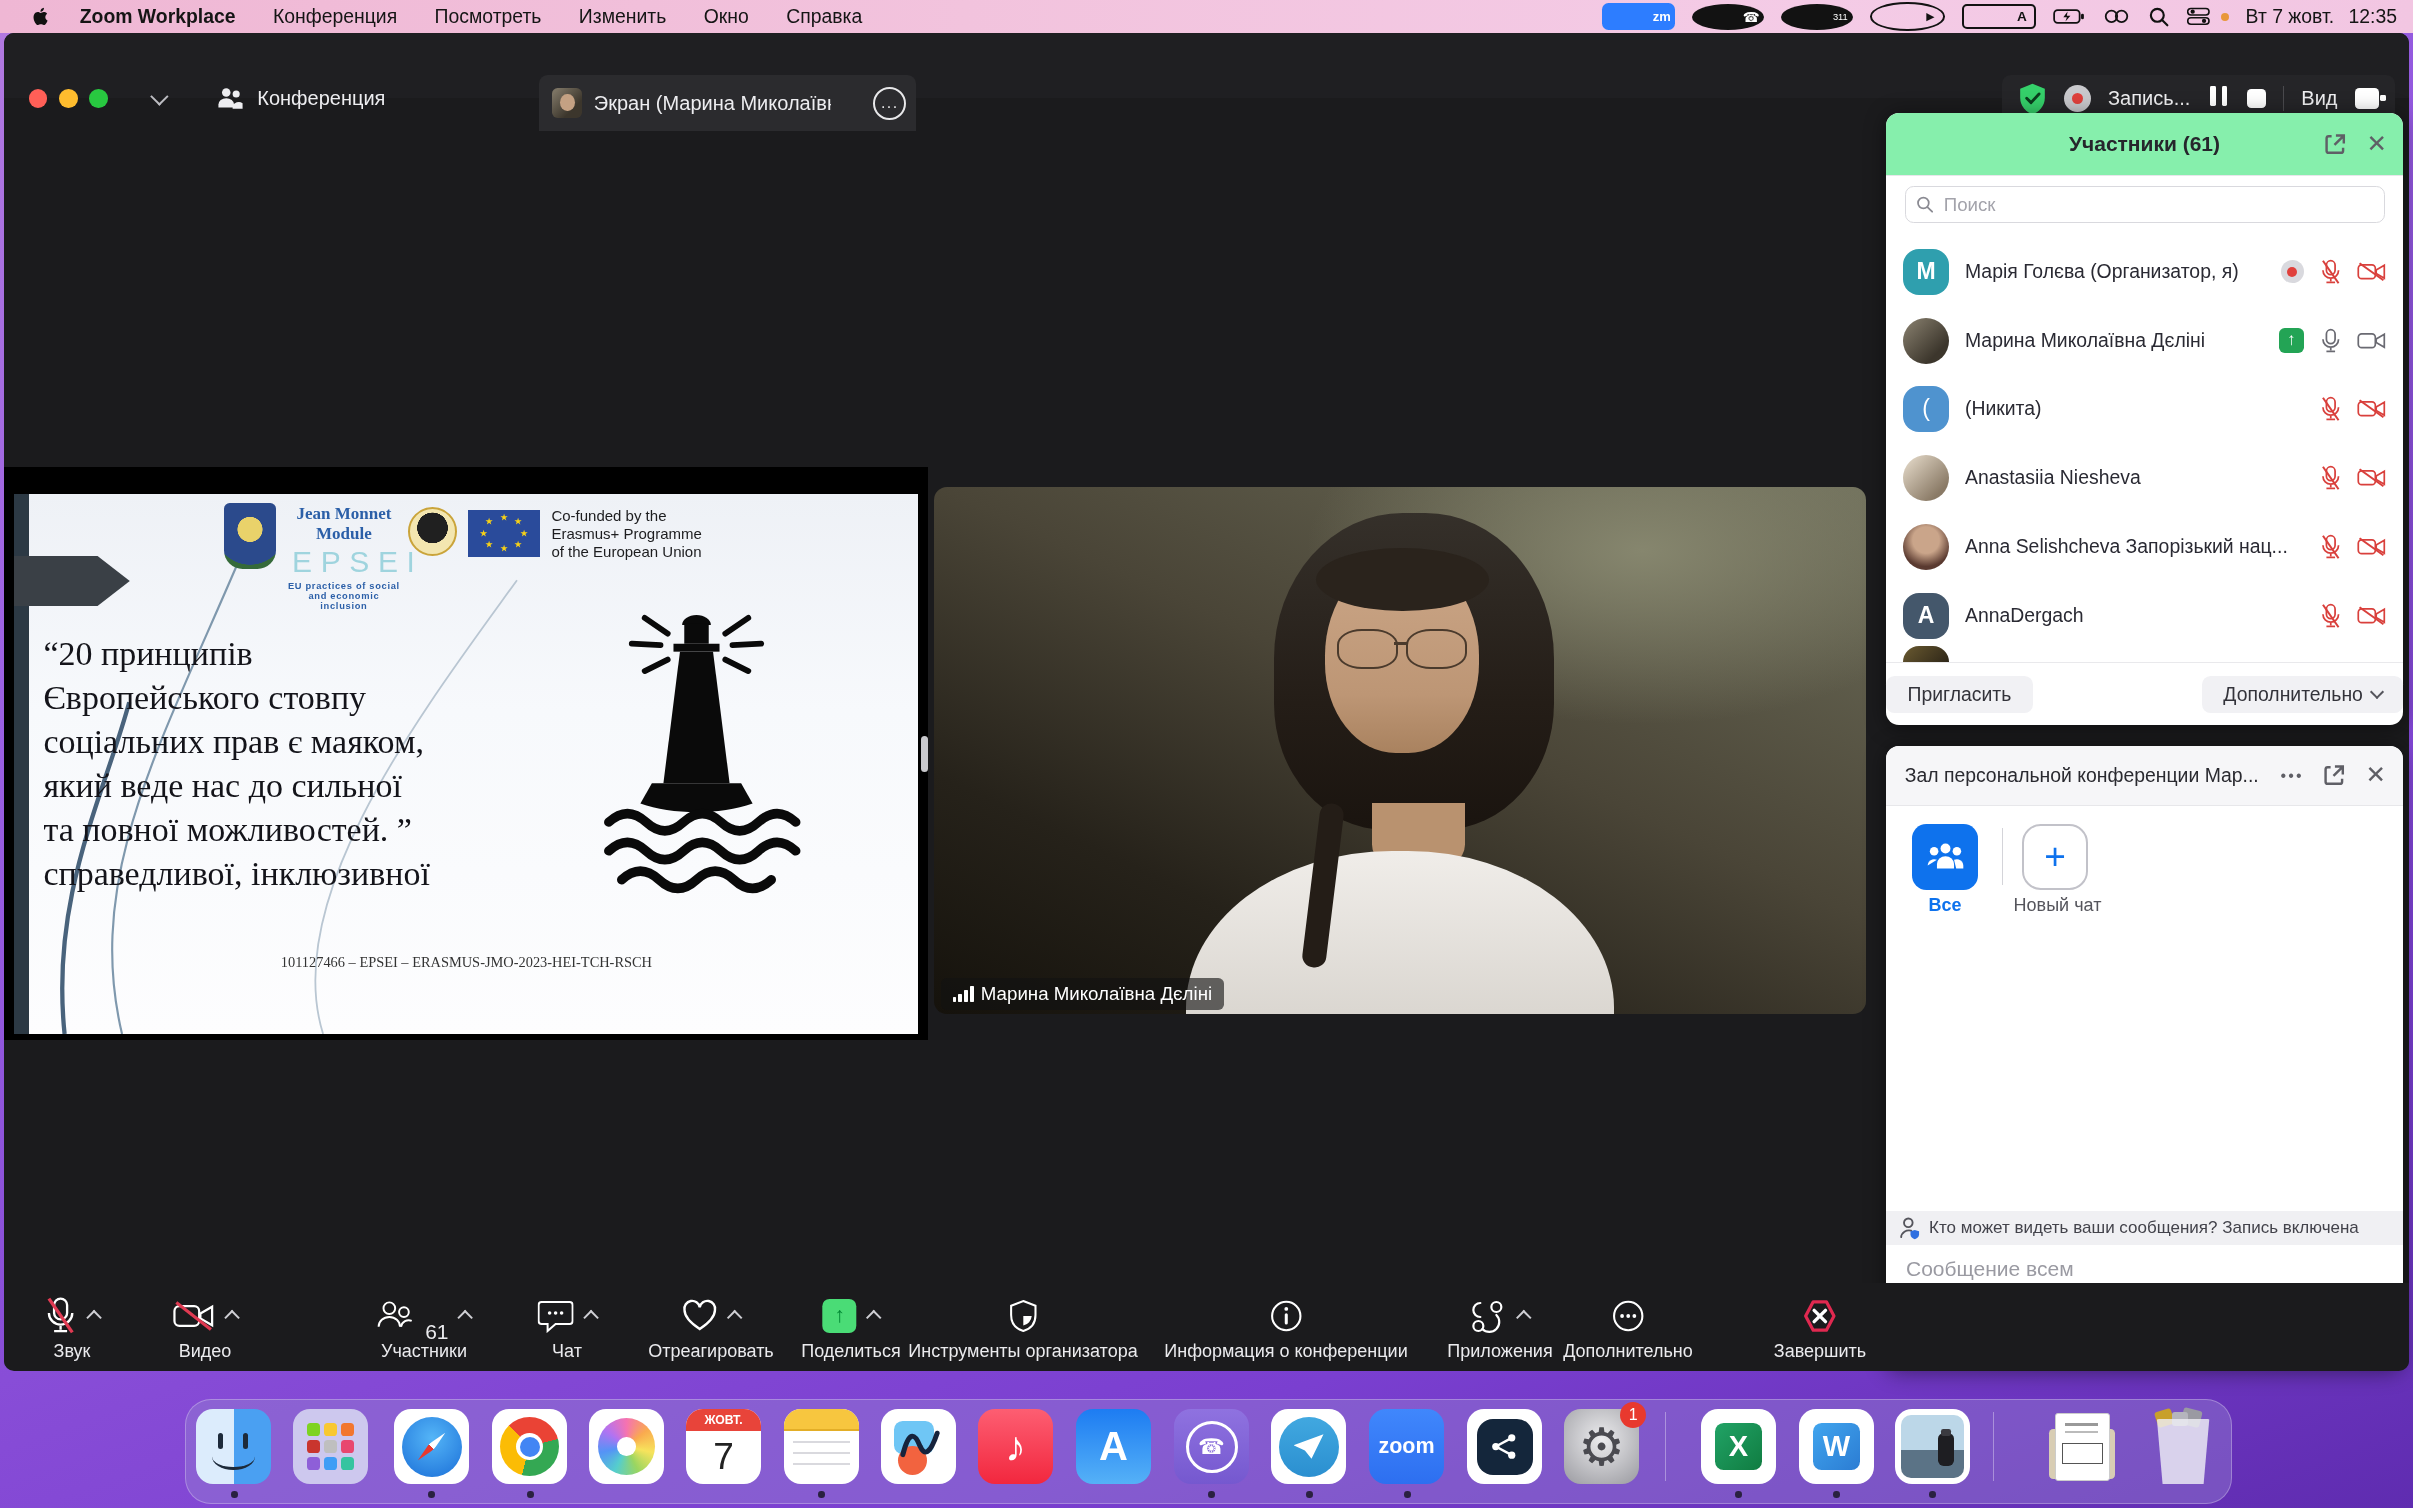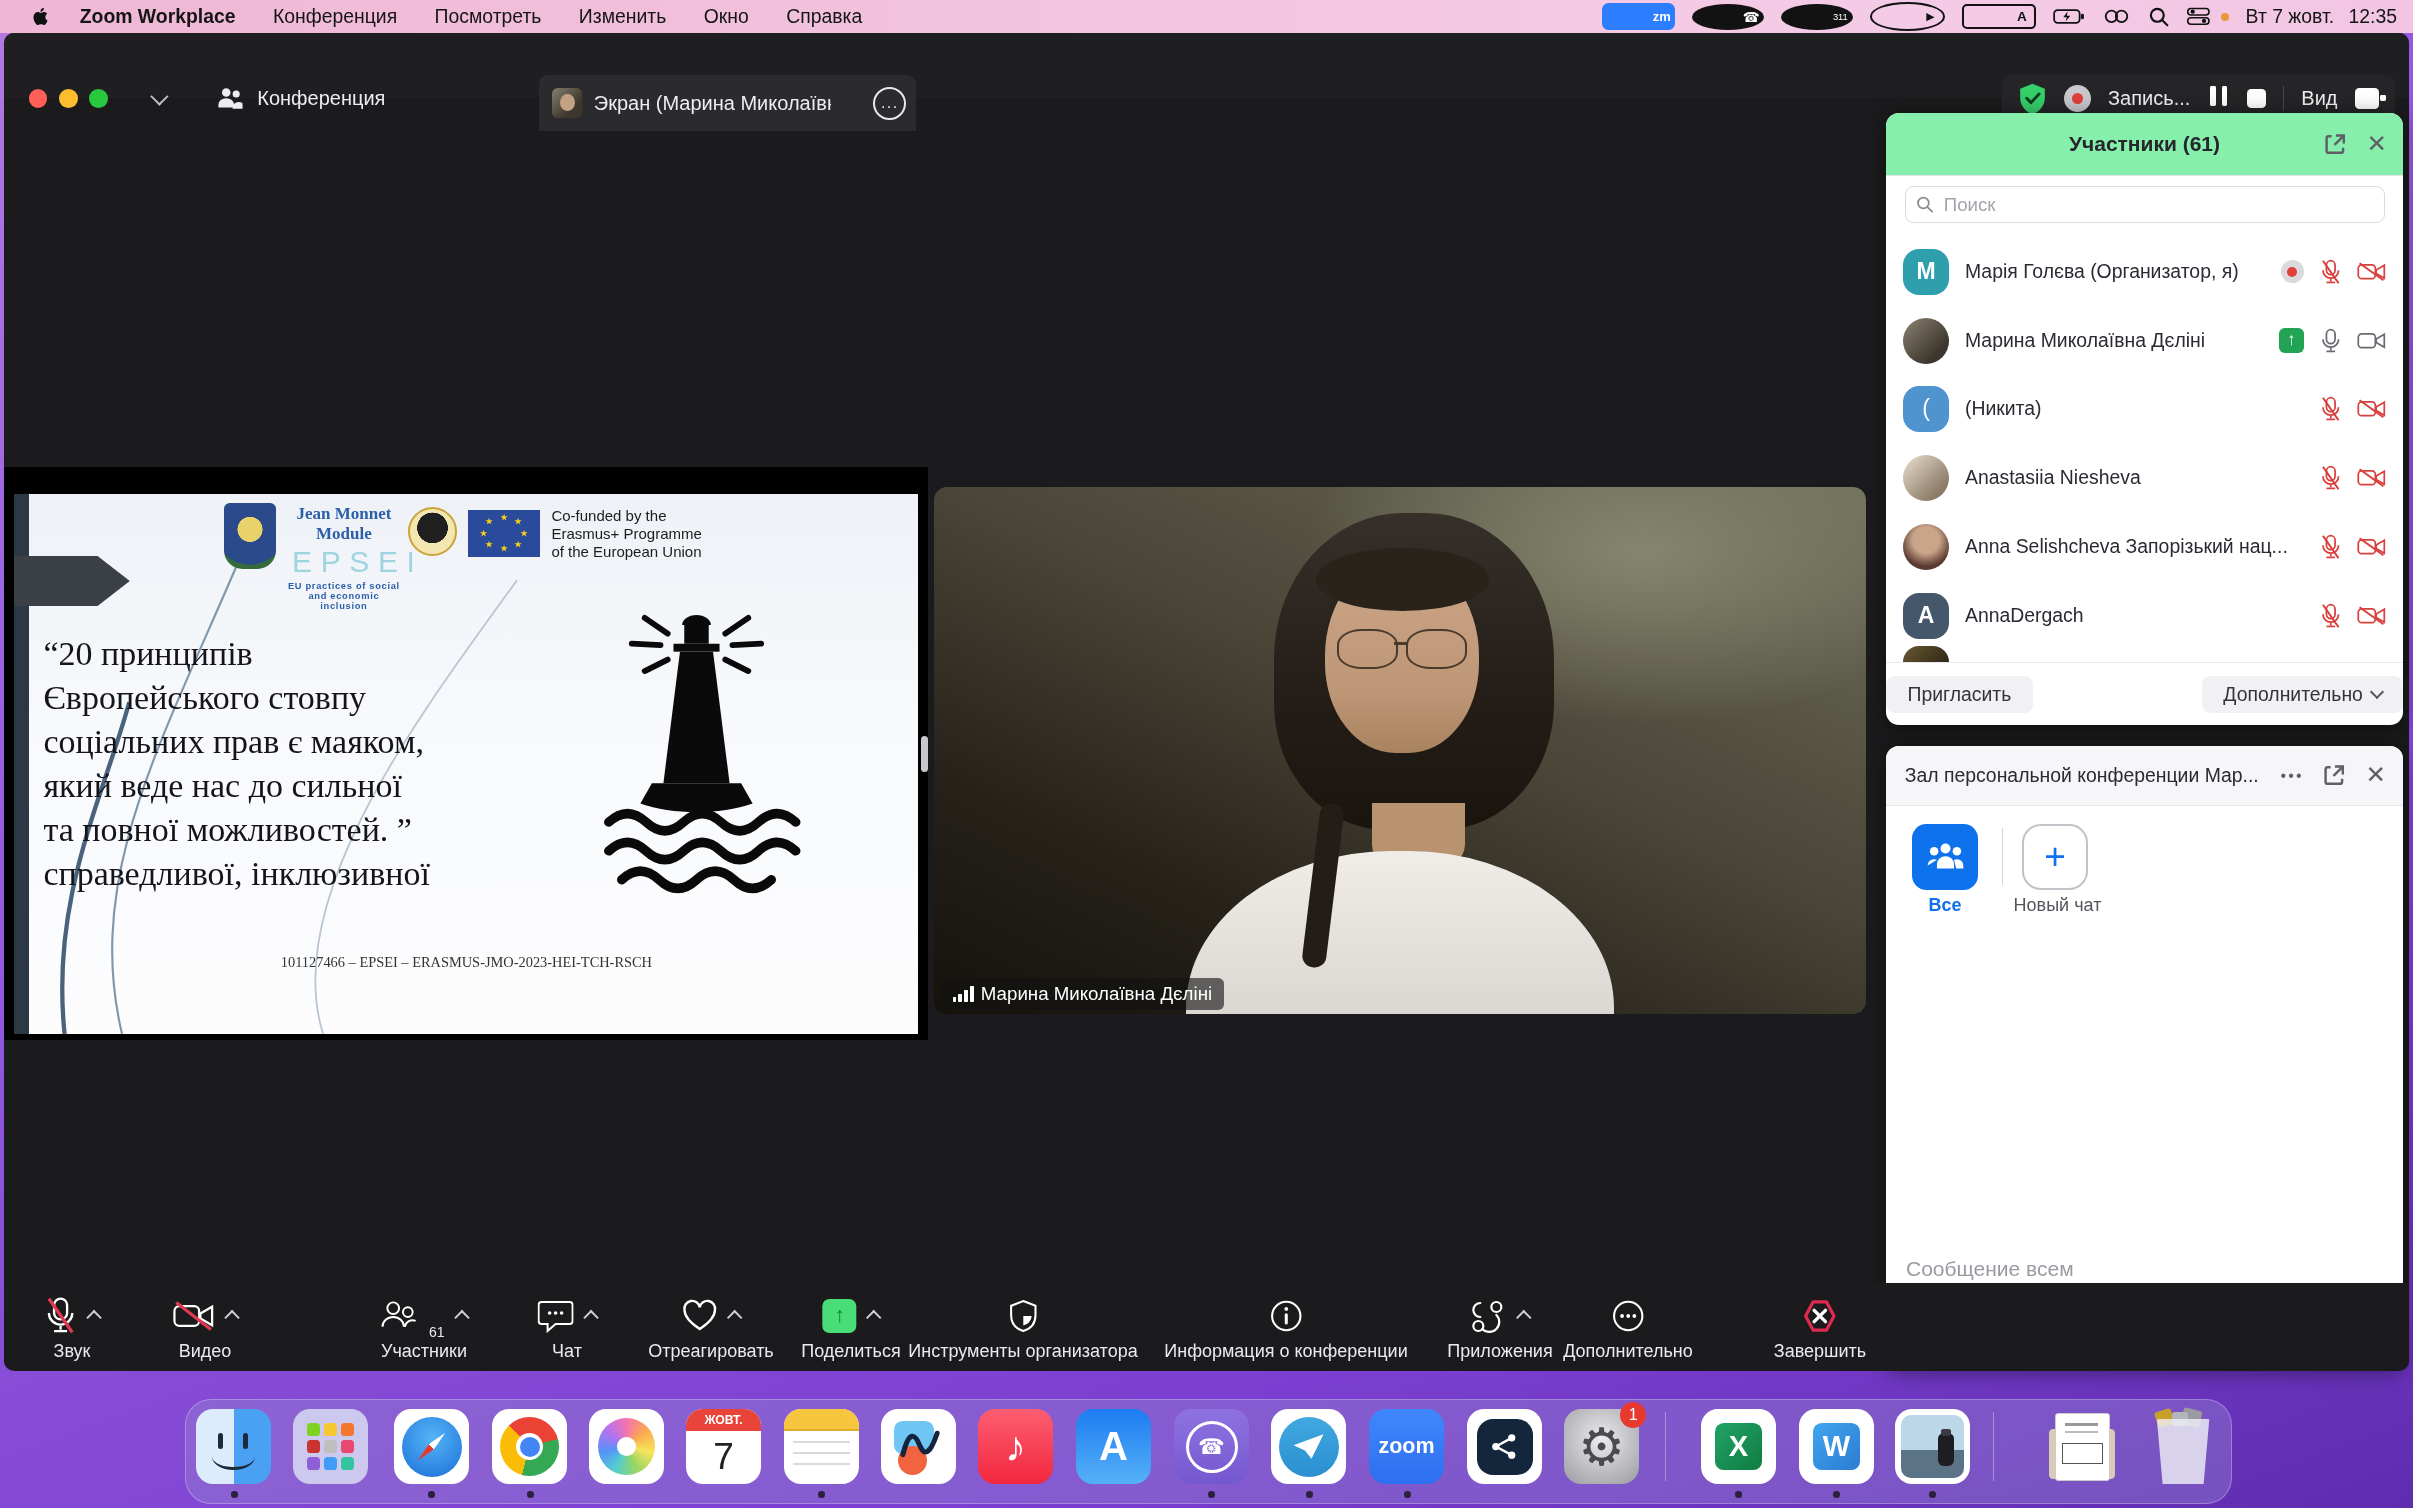--- a/index.html
+++ b/index.html
@@ -133,21 +133,21 @@
   .ticon{left:21.5px;top:580px;font-size:24.4px;color:#6a6a72;font-family:"Liberation Serif",serif;}
   .sendbtn{left:471px;top:575px;width:37px;height:37px;border-radius:8.6px;background:#ededf0;
      display:flex;align-items:center;justify-content:center;}
   
   .toolbar{left:4.3px;top:1283px;width:2405px;height:88px;background:#1b1b1d;border-radius:0 0 10px 10px;}
   .tbi{position:absolute;transform:translateX(-50%);display:flex;flex-direction:column;align-items:center;color:#ebebee;}
   .tbrow{display:flex;align-items:center;gap:11.5px;height:45px;}
   .tbl{font-size:18px;margin-top:2.9px;white-space:nowrap;}
   .chev-up{width:9.3px;height:9.3px;border-top:2.2px solid #cfcfd4;border-right:2.2px solid #cfcfd4;transform:rotate(-45deg);margin-top:4.3px;}
   .sharesq{width:34px;height:34px;border-radius:7.2px;background:#4adc76;display:flex;align-items:center;justify-content:center;color:#083;font-weight:800;font-size:21.5px;}
-  .tbnum{font-size:14px;margin-top:32px;}
+  .tbnum{font-size:21px;margin-top:32px;}
   
   .dock{left:185px;top:1399px;width:2047px;height:105px;border-radius:26px;
      background:rgba(150,130,210,.42);border:1.4px solid rgba(255,255,255,.28);box-sizing:border-box;}
   .dicon{position:absolute;top:1409px;width:75px;height:75px;border-radius:17px;overflow:hidden;}
   .ddot{position:absolute;top:1491px;width:6.5px;height:6.5px;border-radius:50%;background:#2a2140;}
   .ddiv{position:absolute;top:1412px;width:1.4px;height:69px;background:rgba(255,255,255,.35);}
   .white{background:#fff;}
   .dcenter{display:flex;align-items:center;justify-content:center;}
   
   svg{display:block;}
@@ -499,20 +499,28 @@
         <path d="M1 34 a9 9 0 0 1 13 -8" fill="#fff"></path>
       <circle cx="42" cy="14" r="6" fill="#fff"></circle>
         <path d="M38 26 a9 9 0 0 1 13 8 v4 h-10" fill="#fff"></path>
     </svg>
   </div>
   <div class="abs alllabel">Все</div>
   <span class="abs cvd"></span>
   <div class="abs newbtn">+</div>
   <div class="abs newlabel">Новый чат</div>
 
+  <div class="abs notice">
+    <svg width="21.5" height="23" viewBox="0 0 30 32">
+      <circle cx="13" cy="8" r="6" fill="none" stroke="#55555c" stroke-width="2.6"></circle>
+      <path d="M3 28 a11 10 0 0 1 14 -9" fill="none" stroke="#55555c" stroke-width="2.6" stroke-linecap="round"></path>
+      <path d="M22 18 l6 2 v4 c0 4 -3 6 -6 7 c-3 -1 -6 -3 -6 -7 v-4 Z" fill="#2e6fe0"></path>
+    </svg>
+    <span>Кто может видеть ваши сообщения? Запись включена</span>
+  </div>
 
   <div class="abs msgph">Сообщение всем</div>
 
   <span class="abs ticon">T</span>
   <svg class="abs" style="left:66px;top:579px;" width="24.4" height="30" viewBox="0 0 34 42">
     <path d="M6 2 h14 l8 9 v27 a3 3 0 0 1 -3 3 H6 a3 3 0 0 1 -3 -3 V5 a3 3 0 0 1 3 -3 Z" fill="none" stroke="#6a6a72" stroke-width="3"></path>
     <path d="M20 2 v9 h8" fill="none" stroke="#6a6a72" stroke-width="3"></path>
   </svg>
   <div class="abs sendbtn">
     <svg width="20" height="20" viewBox="0 0 28 28">

